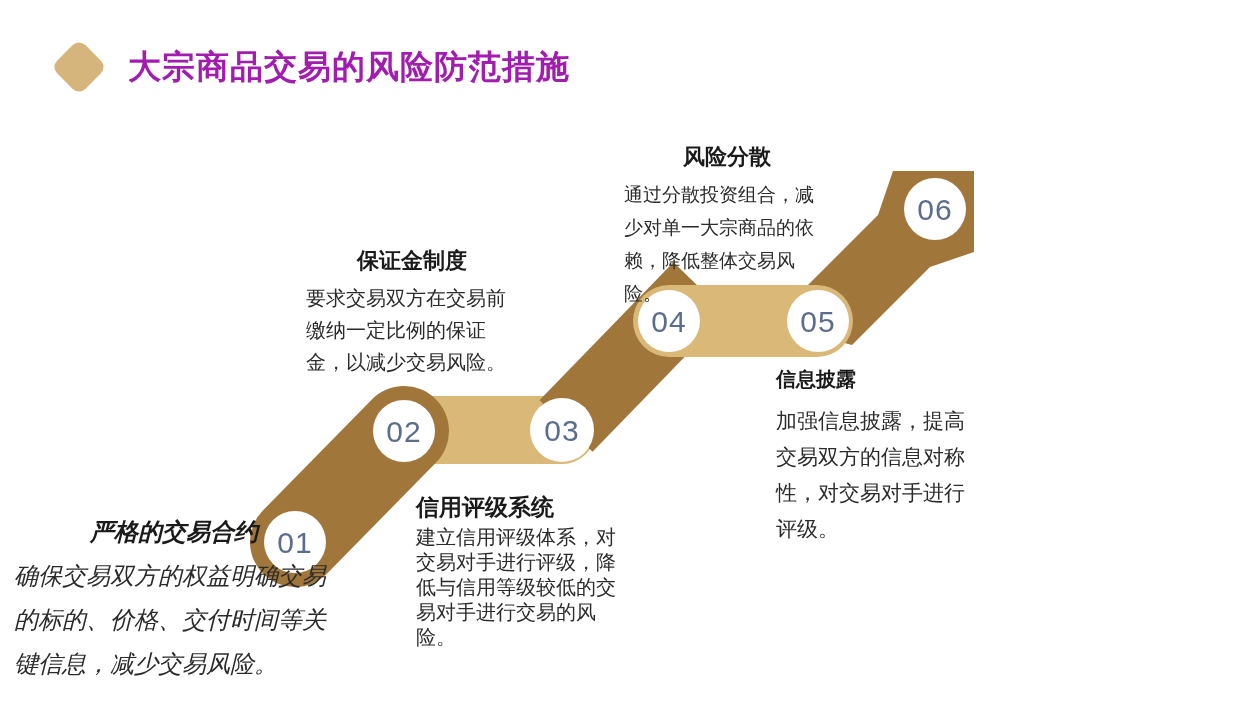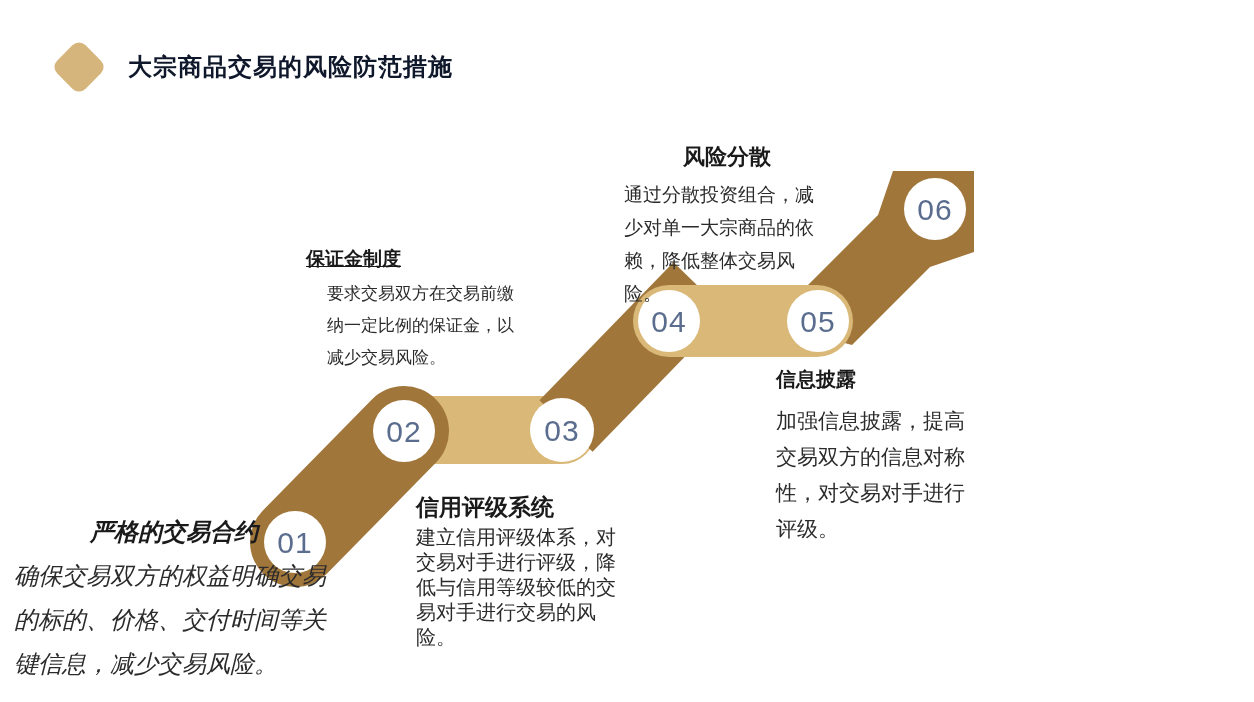--- a/index.html
+++ b/index.html
@@ -1,31 +1,31 @@
 <!DOCTYPE html>
 <html><head>
 <meta charset="utf-8">
 <style>
   html,body{margin:0;padding:0;background:#ffffff;}
   .slide{position:relative;width:1254px;height:702px;overflow:hidden;background:#ffffff;
          font-family:"Liberation Sans","DejaVu Sans",sans-serif;}
   .header{position:absolute;left:50px;top:38px;display:flex;align-items:center;gap:20px;}
-  .header h1{margin:0;font-size:24px;font-weight:900;color:#0f172a;letter-spacing:1px;}
+  .header h1{margin:0;font-size:33px;font-weight:900;color:#a21caf;letter-spacing:1px;}
   .diagram-svg{position:absolute;left:0;top:0;width:1254px;height:702px;}
   .diagram-svg circle{fill:#ffffff;}
   .diagram-svg text{font-family:"Liberation Sans","DejaVu Sans",sans-serif;font-size:30px;letter-spacing:1px;}
   .step-text{position:absolute;color:#2b2b2b;}
   .step-text h2{margin:0 0 6px 0;color:#1a1a1a;font-weight:bold;}
   .step-text p{margin:0;}
   .s1{left:14px;top:516px;width:320px;font-style:italic;}
   .s1 h2{font-size:24px;text-align:center;}
   .s1 p{font-size:24px;line-height:44px;}
   .s2{left:306px;top:246px;width:212px;}
-  .s2 h2{font-size:19px;text-align:left;text-decoration:underline;}
-  .s2 p{font-size:17px;line-height:32px;margin-left:21px;}
+  .s2 h2{font-size:22px;text-align:center;}
+  .s2 p{font-size:20px;line-height:32px;}
   .s3{left:416px;top:492px;width:204px;}
   .s3 h2{font-size:23px;margin-bottom:2px;}
   .s3 p{font-size:20px;line-height:25px;}
   .s4{left:624px;top:142px;width:206px;}
   .s4 h2{font-size:22px;text-align:center;}
   .s4 p{font-size:19px;line-height:33px;}
   .s5{left:776px;top:366px;width:196px;}
   .s5 h2{font-size:20px;margin-bottom:10px;}
   .s5 p{font-size:21px;line-height:36px;}
   .s6{left:998px;top:126px;width:238px;}

